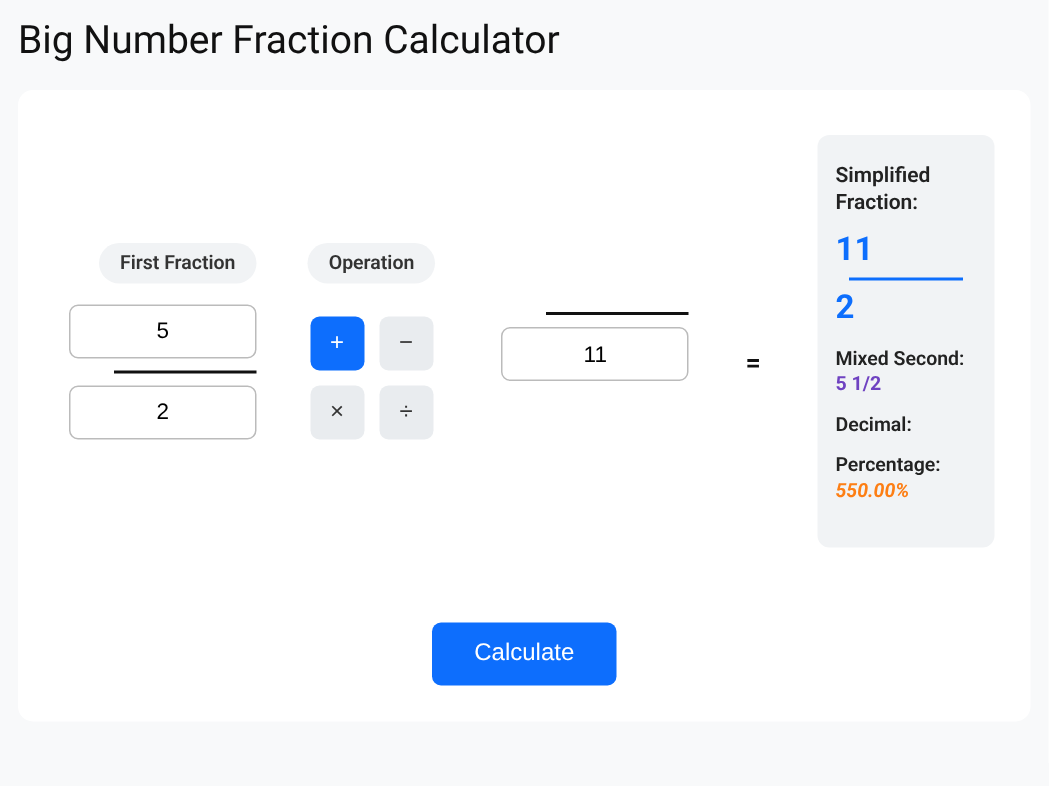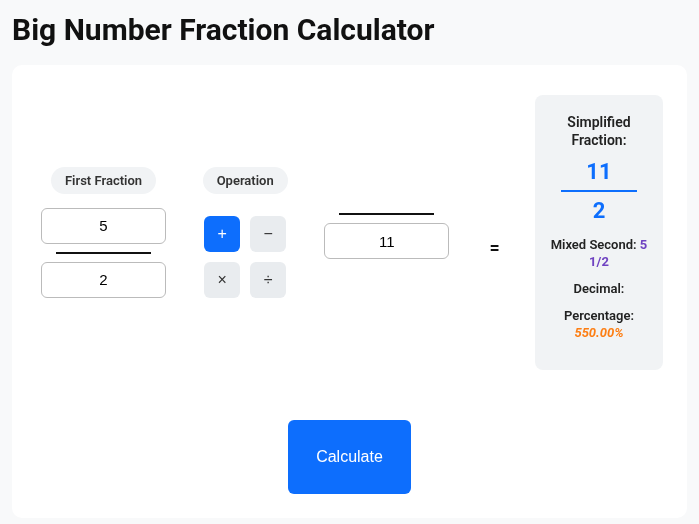--- a/index.html
+++ b/index.html
@@ -7,41 +7,41 @@
       padding: 0;
       box-sizing: border-box;
     }
     body {
       font-family: -apple-system, BlinkMacSystemFont, 'Segoe UI', Roboto, Arial, sans-serif;
       background: #f8f9fa;
       padding: 12px;
       width: 699px;
     }
     .page-title {
-      font-size: 30px;
-      font-weight: 700;
+      font-size: 26px;
+      font-weight: 400;
       color: #111;
       margin-bottom: 18px;
     }
     .card {
       background: #fff;
       border-radius: 10px;
       padding: 30px 24px 24px 24px;
     }
     .calc-row {
       display: flex;
       align-items: center;
       justify-content: space-between;
       gap: 12px;
       margin-bottom: 50px;
     }
     .fraction-block {
       display: flex;
       flex-direction: column;
-      align-items: center;
+      align-items: flex-end;
       width: 135px;
     }
     .fraction-label {
       background: #f1f3f5;
       color: #333;
       font-size: 13px;
       font-weight: 600;
       padding: 6px 14px;
       border-radius: 18px;
       margin-bottom: 14px;
@@ -95,22 +95,21 @@
       font-size: 18px;
       font-weight: 600;
       color: #111;
       padding: 0 6px;
       margin-top: 30px;
     }
     .result-panel {
       background: #f1f3f5;
       border-radius: 8px;
       padding: 18px 12px;
-      width: 128px;
-      text-align: center;
+      width: 118px;
     }
     .result-title {
       font-size: 14px;
       font-weight: 600;
       color: #222;
       margin-bottom: 10px;
       line-height: 1.3;
     }
     .result-num {
       color: #0d6efd;
@@ -143,21 +142,21 @@
     .percent-val { color: #fd7e14; font-weight: 700; font-style: italic; }
     .calc-btn-row {
       display: flex;
       justify-content: center;
     }
     .calc-button {
       background: #0d6efd;
       color: #fff;
       border: none;
       border-radius: 6px;
-      padding: 28px 28px;
+      padding: 12px 28px;
       font-size: 16px;
       cursor: pointer;
     }
   </style>
 </head>
 <body>
 
 <h1 class="page-title">Big Number Fraction Calculator</h1>
 
 <div class="card">

